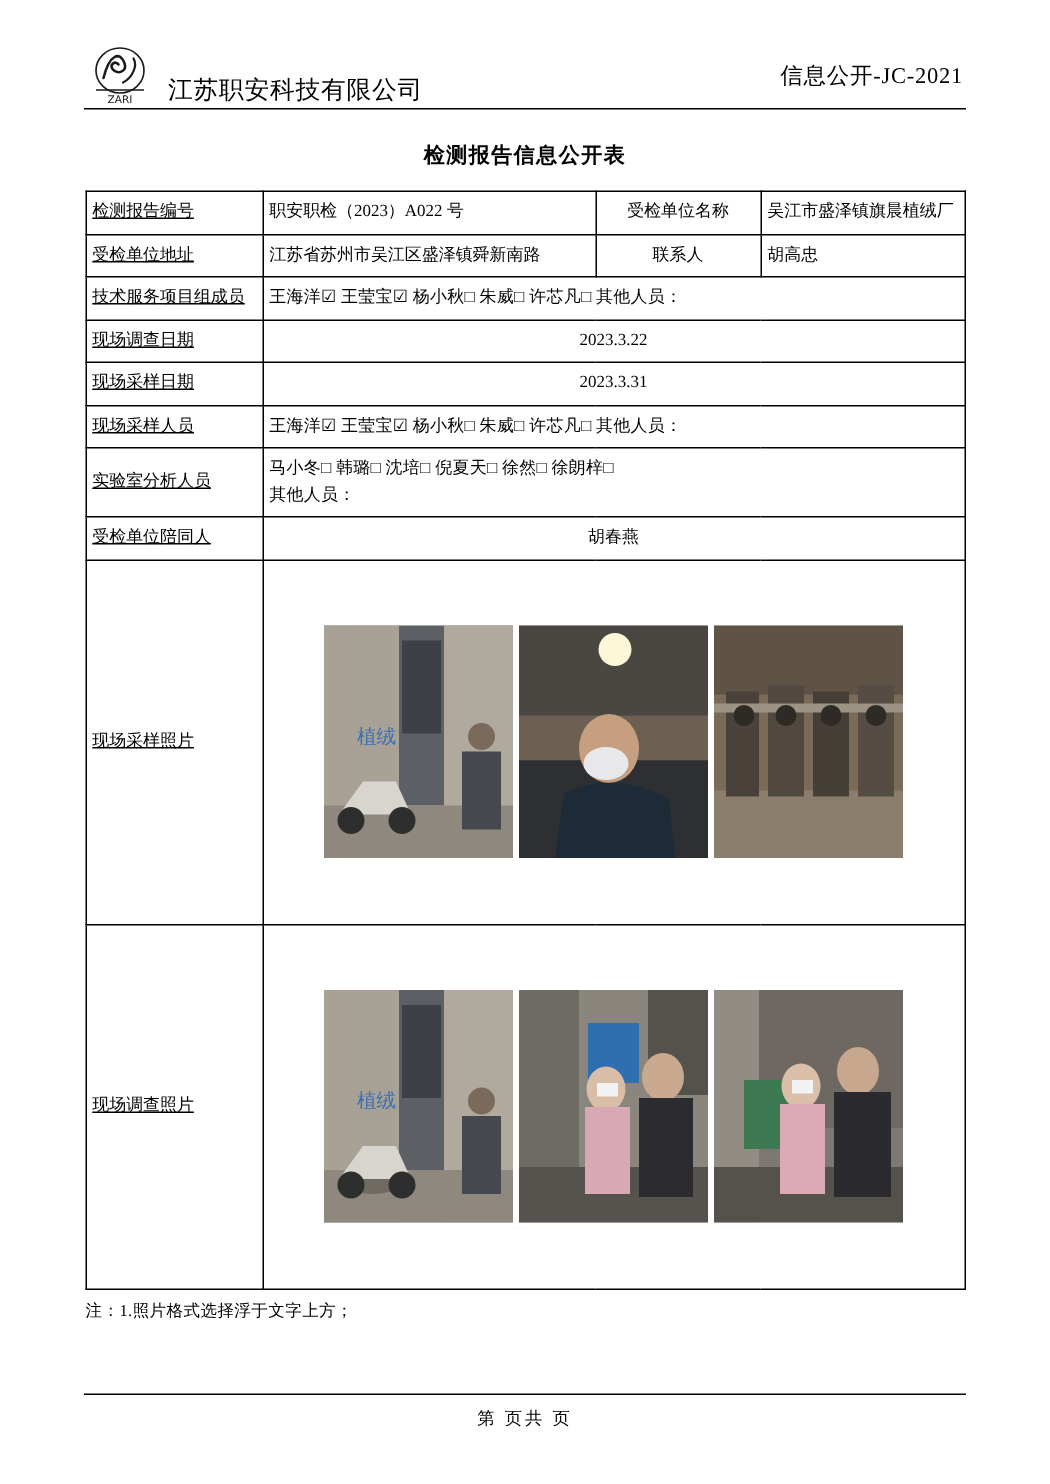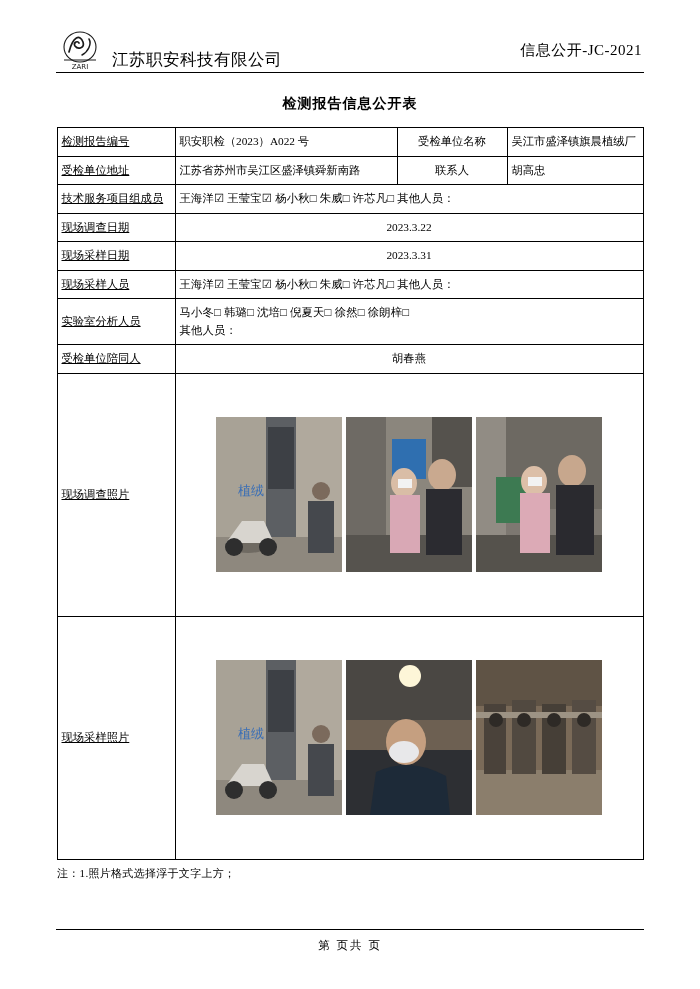--- a/index.html
+++ b/index.html
@@ -227,20 +227,72 @@
           <div>马小冬□ 韩璐□ 沈培□ 倪夏天□ 徐然□ 徐朗梓□</div>
           <div>其他人员：</div>
         </td>
       </tr>
       <tr>
         <td class="c-label">受检单位陪同人</td>
         <td class="c-val" colspan="3">胡春燕</td>
       </tr>
 
       <tr>
+        <td class="c-label">现场采样照片</td>
+        <td class="photo-cell sampling" colspan="3">
+          <div class="photo-row">
+            <div class="ph" style="width:126px">
+              <svg viewBox="0 0 126 155" preserveAspectRatio="none" xmlns="http://www.w3.org/2000/svg">
+                <rect width="126" height="155" fill="#b9b3a8"></rect>
+                <rect x="0" y="0" width="50" height="155" fill="#a8a296"></rect>
+                <rect x="50" y="0" width="30" height="120" fill="#5c5f63"></rect>
+                <rect x="80" y="0" width="46" height="155" fill="#b0a99d"></rect>
+                <rect x="52" y="10" width="26" height="62" fill="#3d4045"></rect>
+                <text x="22" y="78" font-size="13" fill="#3b6fb5" font-family="DejaVu Sans, sans-serif">植绒</text>
+                <rect x="0" y="120" width="126" height="35" fill="#8e887e"></rect>
+                <path d="M10 126 L26 104 L48 104 L58 126 Z" fill="#d8d5cf"></path>
+                <circle cx="18" cy="130" r="9" fill="#2e2e2e"></circle>
+                <circle cx="52" cy="130" r="9" fill="#2e2e2e"></circle>
+                <rect x="92" y="84" width="26" height="52" fill="#45484d"></rect>
+                <circle cx="105" cy="74" r="9" fill="#7b6a5c"></circle>
+              </svg>
+            </div>
+            <div class="ph" style="width:126px">
+              <svg viewBox="0 0 126 155" preserveAspectRatio="none" xmlns="http://www.w3.org/2000/svg">
+                <rect width="126" height="155" fill="#3a3a3c"></rect>
+                <rect x="0" y="0" width="126" height="70" fill="#4a4743"></rect>
+                <circle cx="64" cy="16" r="11" fill="#fdf6d8"></circle>
+                <rect x="0" y="60" width="126" height="30" fill="#6d6052"></rect>
+                <rect x="0" y="90" width="126" height="65" fill="#2d2f33"></rect>
+                <ellipse cx="60" cy="82" rx="20" ry="23" fill="#c59f80"></ellipse>
+                <ellipse cx="58" cy="92" rx="15" ry="11" fill="#e8e8ea"></ellipse>
+                <path d="M30 112 Q64 96 100 116 L104 155 L24 155 Z" fill="#1d2a38"></path>
+              </svg>
+            </div>
+            <div class="ph" style="width:126px">
+              <svg viewBox="0 0 126 155" preserveAspectRatio="none" xmlns="http://www.w3.org/2000/svg">
+                <rect width="126" height="155" fill="#7a6a58"></rect>
+                <rect x="0" y="0" width="126" height="46" fill="#5f5345"></rect>
+                <rect x="0" y="110" width="126" height="45" fill="#8b7e6c"></rect>
+                <rect x="8" y="44" width="22" height="70" fill="#4a423a"></rect>
+                <rect x="36" y="40" width="24" height="74" fill="#514940"></rect>
+                <rect x="66" y="44" width="24" height="70" fill="#463f37"></rect>
+                <rect x="96" y="40" width="24" height="74" fill="#554c43"></rect>
+                <rect x="0" y="52" width="126" height="6" fill="#9d9384"></rect>
+                <circle cx="20" cy="60" r="7" fill="#2e2a26"></circle>
+                <circle cx="48" cy="60" r="7" fill="#2e2a26"></circle>
+                <circle cx="78" cy="60" r="7" fill="#2e2a26"></circle>
+                <circle cx="108" cy="60" r="7" fill="#2e2a26"></circle>
+              </svg>
+            </div>
+          </div>
+        </td>
+      </tr>
+
+      <tr>
         <td class="c-label">现场调查照片</td>
         <td class="photo-cell" colspan="3">
           <div class="photo-row">
             <div class="ph" style="width:126px">
               <svg viewBox="0 0 126 155" preserveAspectRatio="none" xmlns="http://www.w3.org/2000/svg">
                 <rect width="126" height="155" fill="#b9b3a8"></rect>
                 <rect x="0" y="0" width="50" height="155" fill="#a8a296"></rect>
                 <rect x="50" y="0" width="30" height="120" fill="#5c5f63"></rect>
                 <rect x="80" y="0" width="46" height="155" fill="#b0a99d"></rect>
                 <rect x="52" y="10" width="26" height="62" fill="#3d4045"></rect>
@@ -279,72 +331,20 @@
                 <ellipse cx="58" cy="64" rx="13" ry="15" fill="#dcbfa8"></ellipse>
                 <rect x="44" y="76" width="30" height="60" fill="#dcaab6"></rect>
                 <rect x="52" y="60" width="14" height="9" fill="#f2f2f2"></rect>
                 <ellipse cx="96" cy="54" rx="14" ry="16" fill="#c7a78d"></ellipse>
                 <rect x="80" y="68" width="38" height="70" fill="#2a2a2f"></rect>
               </svg>
             </div>
           </div>
         </td>
       </tr>
-
-      <tr>
-        <td class="c-label">现场采样照片</td>
-        <td class="photo-cell sampling" colspan="3">
-          <div class="photo-row">
-            <div class="ph" style="width:126px">
-              <svg viewBox="0 0 126 155" preserveAspectRatio="none" xmlns="http://www.w3.org/2000/svg">
-                <rect width="126" height="155" fill="#b9b3a8"></rect>
-                <rect x="0" y="0" width="50" height="155" fill="#a8a296"></rect>
-                <rect x="50" y="0" width="30" height="120" fill="#5c5f63"></rect>
-                <rect x="80" y="0" width="46" height="155" fill="#b0a99d"></rect>
-                <rect x="52" y="10" width="26" height="62" fill="#3d4045"></rect>
-                <text x="22" y="78" font-size="13" fill="#3b6fb5" font-family="DejaVu Sans, sans-serif">植绒</text>
-                <rect x="0" y="120" width="126" height="35" fill="#8e887e"></rect>
-                <path d="M10 126 L26 104 L48 104 L58 126 Z" fill="#d8d5cf"></path>
-                <circle cx="18" cy="130" r="9" fill="#2e2e2e"></circle>
-                <circle cx="52" cy="130" r="9" fill="#2e2e2e"></circle>
-                <rect x="92" y="84" width="26" height="52" fill="#45484d"></rect>
-                <circle cx="105" cy="74" r="9" fill="#7b6a5c"></circle>
-              </svg>
-            </div>
-            <div class="ph" style="width:126px">
-              <svg viewBox="0 0 126 155" preserveAspectRatio="none" xmlns="http://www.w3.org/2000/svg">
-                <rect width="126" height="155" fill="#3a3a3c"></rect>
-                <rect x="0" y="0" width="126" height="70" fill="#4a4743"></rect>
-                <circle cx="64" cy="16" r="11" fill="#fdf6d8"></circle>
-                <rect x="0" y="60" width="126" height="30" fill="#6d6052"></rect>
-                <rect x="0" y="90" width="126" height="65" fill="#2d2f33"></rect>
-                <ellipse cx="60" cy="82" rx="20" ry="23" fill="#c59f80"></ellipse>
-                <ellipse cx="58" cy="92" rx="15" ry="11" fill="#e8e8ea"></ellipse>
-                <path d="M30 112 Q64 96 100 116 L104 155 L24 155 Z" fill="#1d2a38"></path>
-              </svg>
-            </div>
-            <div class="ph" style="width:126px">
-              <svg viewBox="0 0 126 155" preserveAspectRatio="none" xmlns="http://www.w3.org/2000/svg">
-                <rect width="126" height="155" fill="#7a6a58"></rect>
-                <rect x="0" y="0" width="126" height="46" fill="#5f5345"></rect>
-                <rect x="0" y="110" width="126" height="45" fill="#8b7e6c"></rect>
-                <rect x="8" y="44" width="22" height="70" fill="#4a423a"></rect>
-                <rect x="36" y="40" width="24" height="74" fill="#514940"></rect>
-                <rect x="66" y="44" width="24" height="70" fill="#463f37"></rect>
-                <rect x="96" y="40" width="24" height="74" fill="#554c43"></rect>
-                <rect x="0" y="52" width="126" height="6" fill="#9d9384"></rect>
-                <circle cx="20" cy="60" r="7" fill="#2e2a26"></circle>
-                <circle cx="48" cy="60" r="7" fill="#2e2a26"></circle>
-                <circle cx="78" cy="60" r="7" fill="#2e2a26"></circle>
-                <circle cx="108" cy="60" r="7" fill="#2e2a26"></circle>
-              </svg>
-            </div>
-          </div>
-        </td>
-      </tr>
     </tbody>
   </table>
 
   <div class="note">注：1.照片格式选择浮于文字上方；</div>
 
   <div class="footer">
     <div class="footer-rule"></div>
     <div class="footer-text">第  页共   页</div>
   </div>
 

